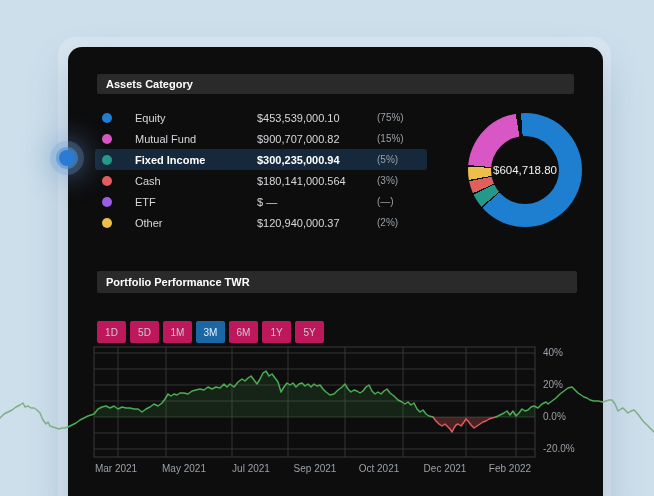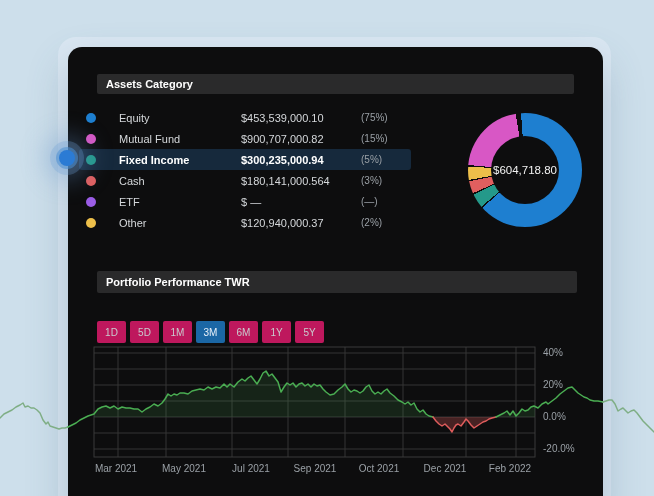--- a/index.html
+++ b/index.html
@@ -8,21 +8,21 @@
   .halo{position:absolute;left:58px;top:37px;width:553px;height:480px;
         border-radius:18px;background:#dae7f2;}
   .card{position:absolute;left:68px;top:47px;width:535px;height:470px;
         border-radius:14px;background:#0d0d0e;
         box-shadow:0 18px 40px rgba(70,100,130,.30);}
   .section-header{position:absolute;background:#2a2a2b;color:#fff;
         font-size:11px;font-weight:bold;line-height:20px;padding-left:9px;
         box-sizing:border-box;border-radius:2px;}
   .assets-header{left:29px;top:27px;width:477px;height:20px;}
   .perf-header{left:29px;top:224px;width:480px;height:22px;line-height:22px;}
-  .legend{position:absolute;left:11px;top:60px;width:332px;}
+  .legend{position:absolute;left:27px;top:60px;width:332px;}
   .lrow{position:relative;height:21px;display:grid;
         grid-template-columns:33px 122px 120px 1fr;align-items:center;
         padding-left:7px;box-sizing:border-box;border-radius:3px;cursor:default;}
   .lrow .dot{width:10px;height:10px;border-radius:50%;}
   .lrow .lab,.lrow .val{font-size:11px;color:#d5d8db;}
   .lrow .pct{font-size:10px;color:#9aa0a6;}
   .lrow.hl{background:#16293c;}
   .lrow.hl .lab,.lrow.hl .val{color:#ffffff;font-weight:bold;}
   .donut-wrap{position:absolute;left:400px;top:66px;width:114px;height:114px;}
   .donut{position:absolute;inset:0;border-radius:50%;}

